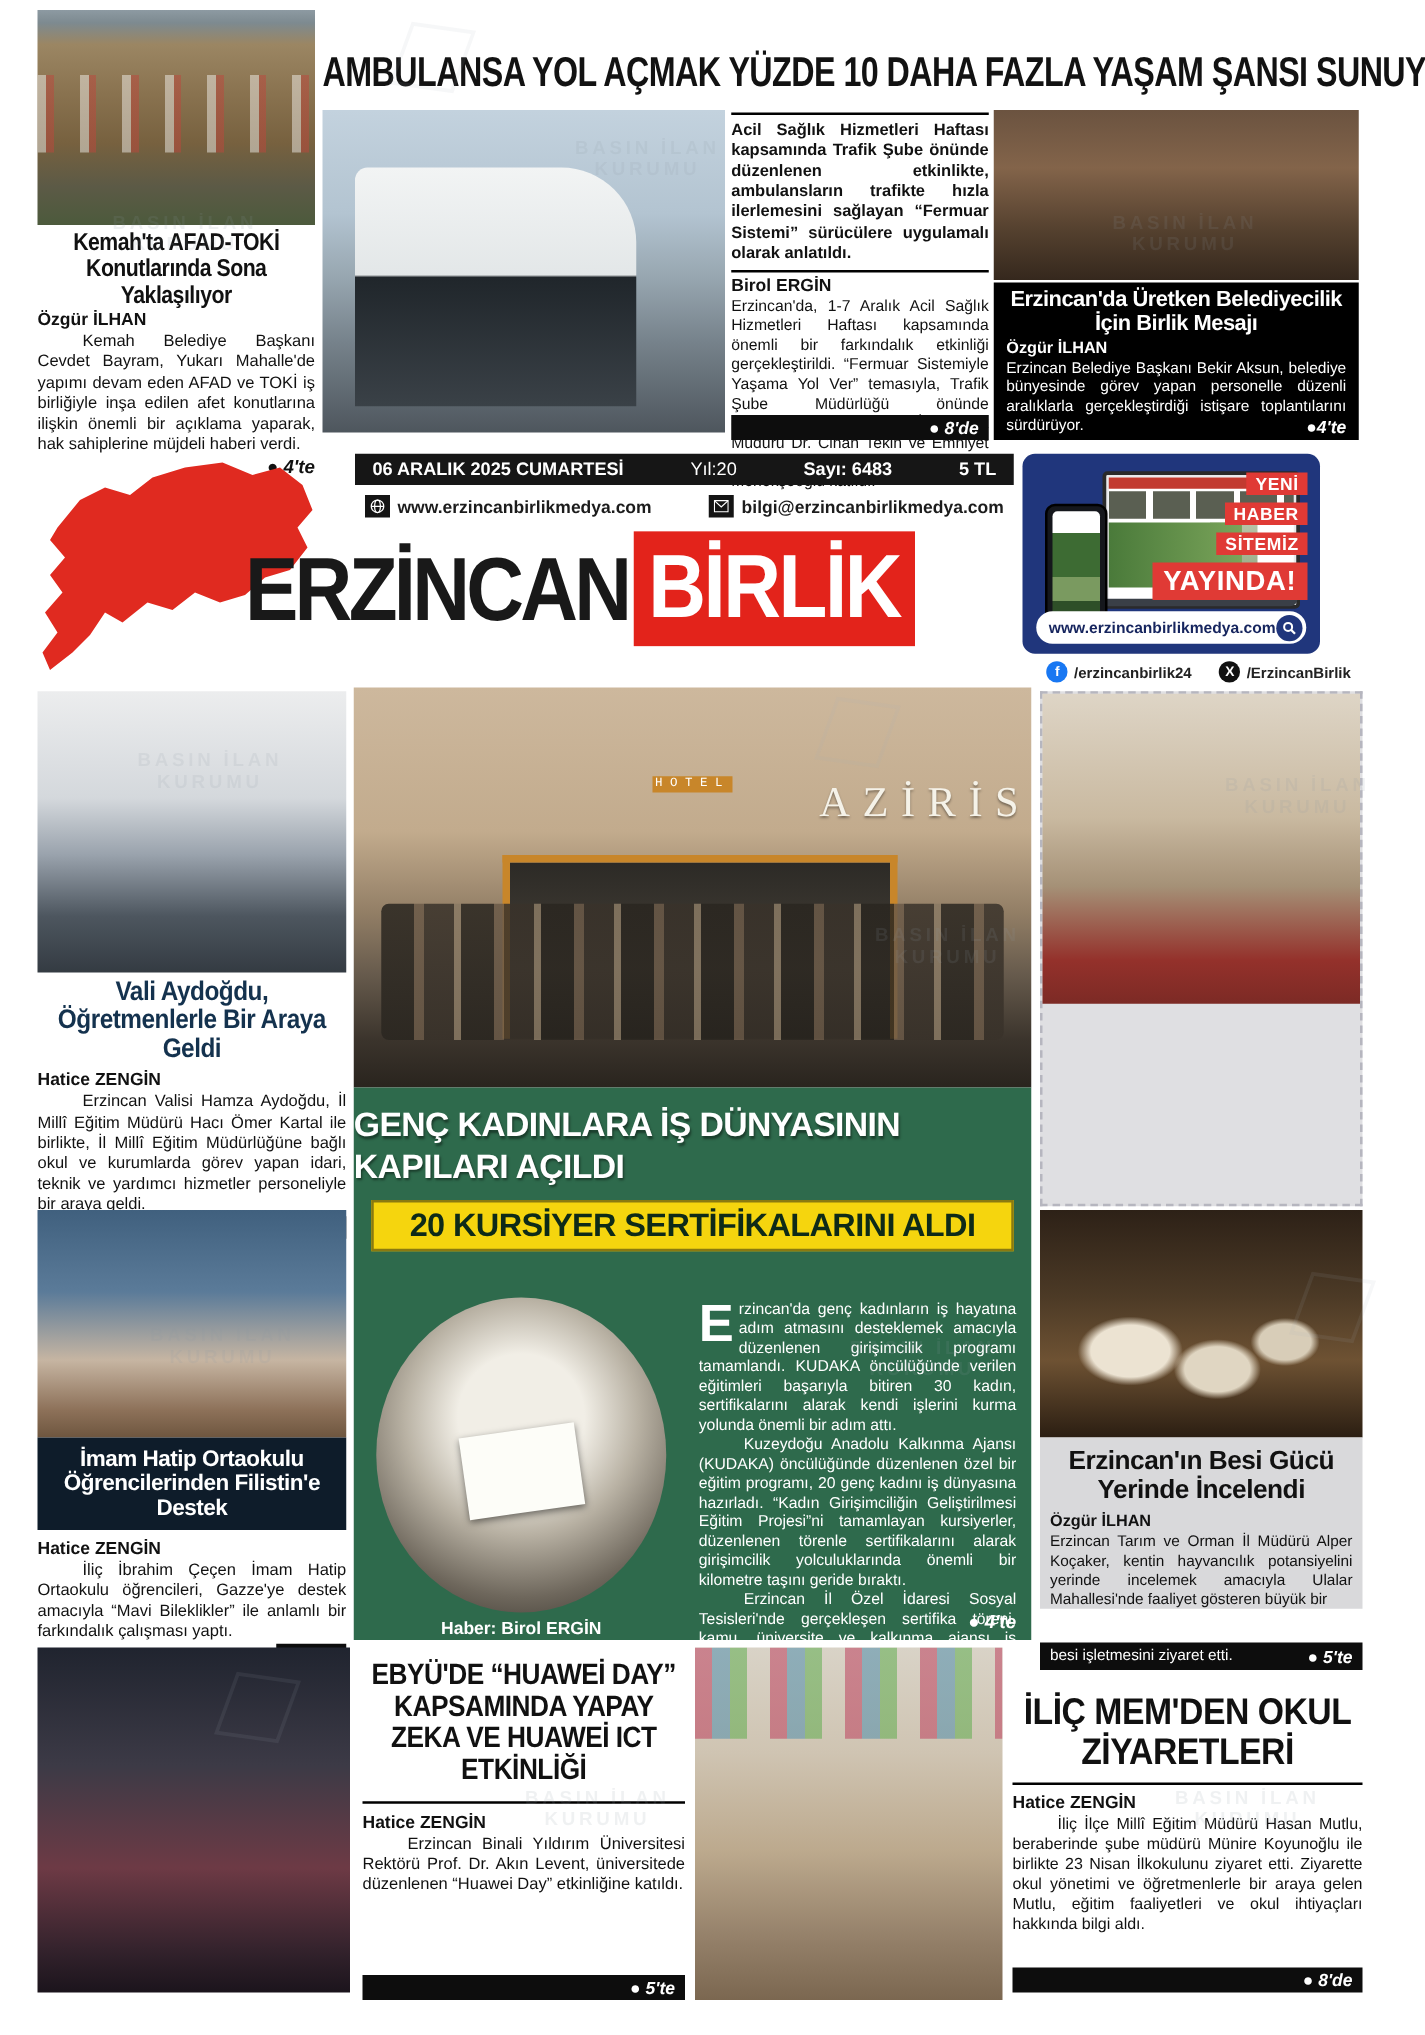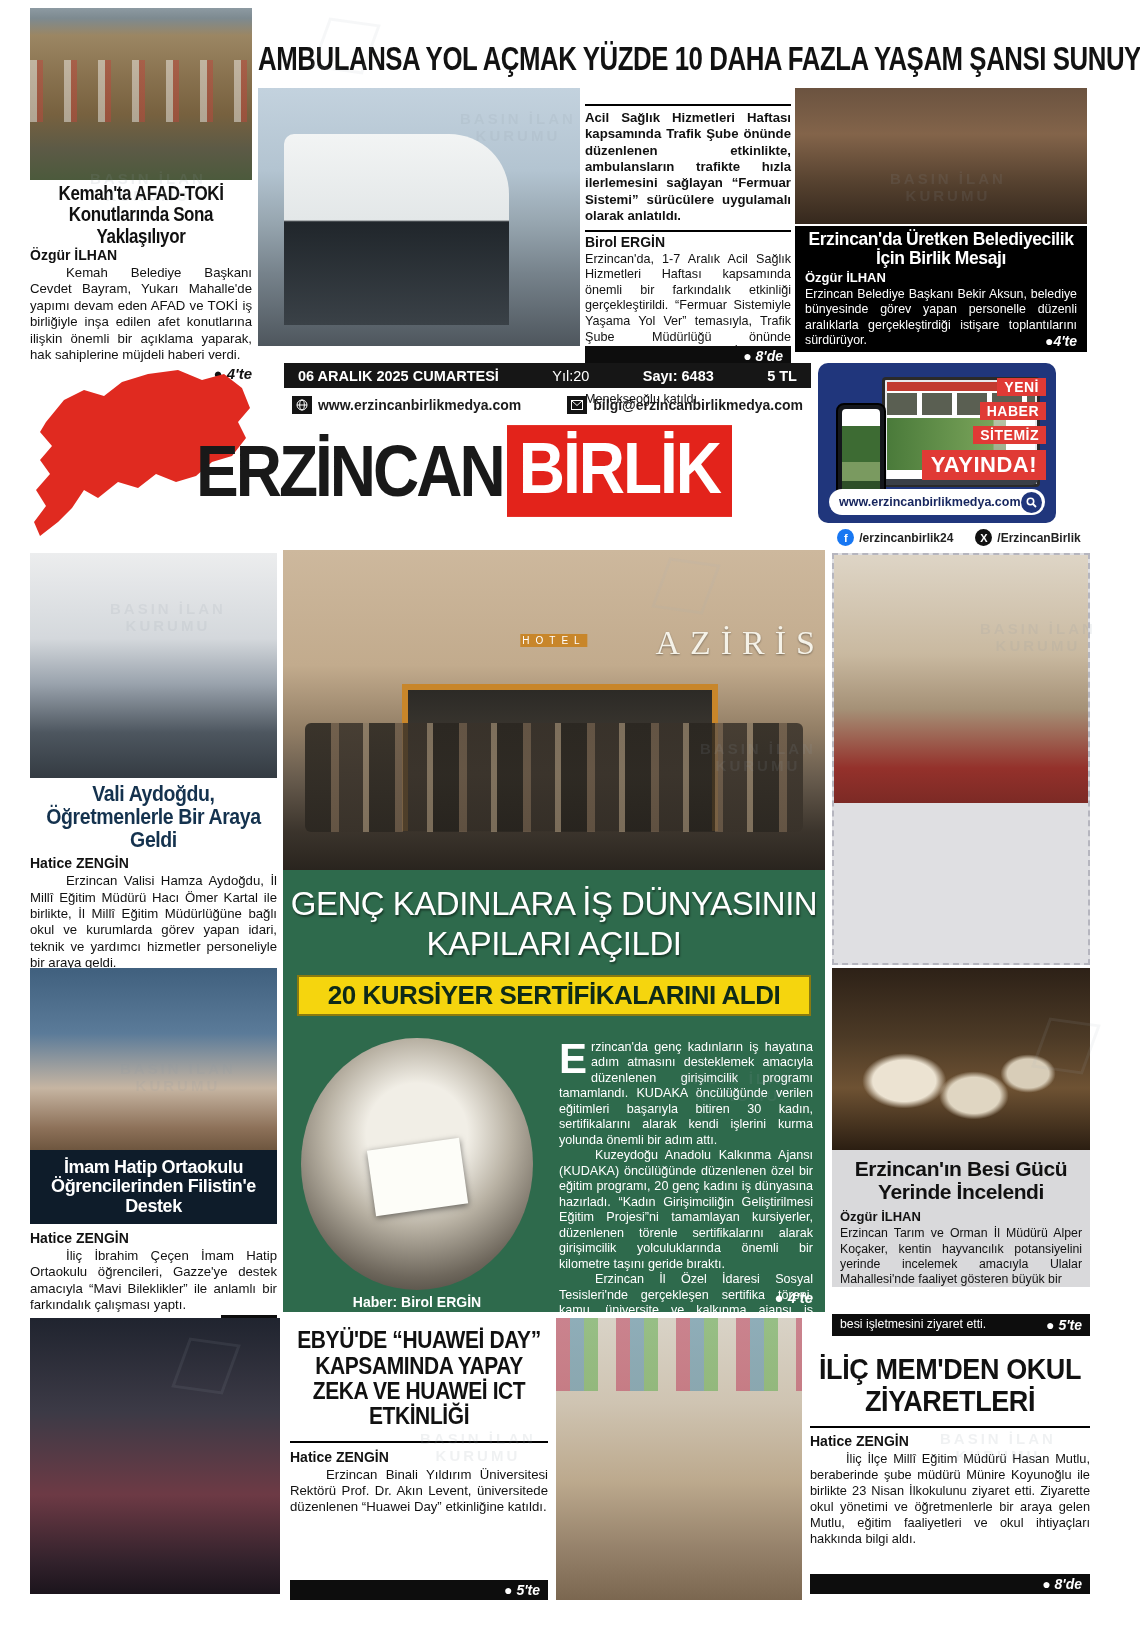--- a/index.html
+++ b/index.html
@@ -75,32 +75,32 @@
   #promo-url-pill{position:absolute;left:50%;transform:translateX(-50%);bottom:8px;width:216px;height:26px;
     background:#fff;border-radius:14px;display:flex;align-items:center;justify-content:space-between;
     padding:0 3px 0 10px;box-sizing:border-box;}
   #social-row{left:818px;top:529px;width:282px;display:flex;justify-content:center;gap:22px;
     font-size:12px;font-weight:bold;color:#222;}
   .soc{display:flex;align-items:center;gap:5px;}
   .circ{display:inline-flex;align-items:center;justify-content:center;width:17px;height:17px;border-radius:50%;
     color:#fff;font-size:11px;font-weight:900;}
   
   #green-block{position:absolute;left:0;top:320px;width:100%;height:442px;background:#2e6a4c;color:#fff;}
-  #feat-headline{font-size:33px;font-weight:400;text-align:center;line-height:1.22;padding-top:14px;
+  #feat-headline{font-size:27px;font-weight:700;line-height:1.22;padding-top:14px;
     letter-spacing:-0.5px;text-shadow:1px 2px 2px rgba(0,0,0,.45);}
   #feat-sub{margin:10px 14px 0 14px;background:#f5d50e;border:2px solid #8a7a10;color:#0e2a18;
     font-size:26px;font-weight:900;text-align:center;letter-spacing:-0.5px;padding:3px 0;}
   #feat-body{position:absolute;left:276px;right:12px;top:170px;bottom:26px;font-size:12.6px;line-height:1.23;}
   .dropcap{float:left;font-size:42px;line-height:.78;font-weight:900;margin:3px 4px 0 0;}
   #feat-ref{position:absolute;right:12px;bottom:6px;font-weight:bold;font-style:italic;font-size:15px;color:#fff;}
   #cert-caption{position:absolute;left:18px;top:256px;width:232px;text-align:center;font-weight:bold;font-size:14px;color:#fff;}
   #aziris-sign{position:absolute;left:0;top:34px;width:100%;text-align:right;color:#f5f2e8;
     font-family:"Liberation Serif",serif;font-size:34px;letter-spacing:10px;text-shadow:0 1px 2px rgba(0,0,0,.4);margin-top:40px;}
-  #aziris-sub{position:absolute;left:50%;transform:translateX(-50%);top:84px;background:#c8862a;color:#fff;
-    font-size:10px;letter-spacing:6px;padding:1px 2px;font-family:Liberation Sans, sans-serif;}
+  #aziris-sub{position:absolute;left:50%;transform:translateX(-50%);top:71px;background:#c8862a;color:#fff;
+    font-size:10px;letter-spacing:6px;padding:1px 2px;font-family:Liberation Mono, monospace;}
 </style>
 </head>
 <body>
 
 <div class="page">
 
   <div class="wm" style="left:90px;top:170px;">BASIN İLAN
 KURUMU</div>
   <div class="wm" style="left:460px;top:110px;">BASIN İLAN
 KURUMU</div>
@@ -131,21 +131,21 @@
 
   <div class="photo" id="ph-houses"></div>
   <div class="abs" style="left:30px;top:184px;width:222px;">
     <div class="title-center" style="font-size:17px;transform:scaleY(1.15);transform-origin:center top;">Kemah'ta AFAD-TOKİ Konutlarında Sona Yaklaşılıyor</div>
     <div class="byline" style="margin-top:8px;">Özgür İLHAN</div>
     <div class="body-txt just indent">Kemah Belediye Başkanı Cevdet Bayram, Yukarı Mahalle'de yapımı devam eden AFAD ve TOKİ iş birliğiyle inşa edilen afet konutlarına ilişkin önemli bir açıklama yaparak, hak sahiplerine müjdeli haberi verdi.</div>
     <div class="ref-plain" style="margin-top:2px;">● 4'te</div>
   </div>
 
   <div class="photo" id="ph-ambulance"></div>
-  <div class="abs" style="left:585px;top:104px;width:206px;height:262px;">
+  <div class="abs" style="left:585px;top:90px;width:206px;height:262px;">
     <div class="rule"></div>
     <div class="body-txt just" style="font-weight:bold;margin-top:4px;">Acil Sağlık Hizmetleri Haftası kapsamında Trafik Şube önünde düzenlenen etkinlikte, ambulansların trafikte hızla ilerlemesini sağlayan “Fermuar Sistemi” sürücülere uygulamalı olarak anlatıldı.</div>
     <div class="rule" style="margin-top:5px;"></div>
     <div class="byline">Birol ERGİN</div>
     <div class="body-txt just" style="font-size:12.6px;">Erzincan'da, 1-7 Aralık Acil Sağlık Hizmetleri Haftası kapsamında önemli bir farkındalık etkinliği gerçekleştirildi. “Fermuar Sistemiyle Yaşama Yol Ver” temasıyla, Trafik Şube Müdürlüğü önünde düzenlenen programa İl Sağlık Müdürü Dr. Cihan Tekin ve Emniyet Müdür Yardımcısı Zafer Menekşeoğlu katıldı.</div>
     <div class="chip-bar" style="position:absolute;left:0;right:0;bottom:0;">● 8'de</div>
   </div>
 
   <div class="abs" style="left:795px;top:88px;width:292px;height:264px;">
     <div id="ph-group"></div>

